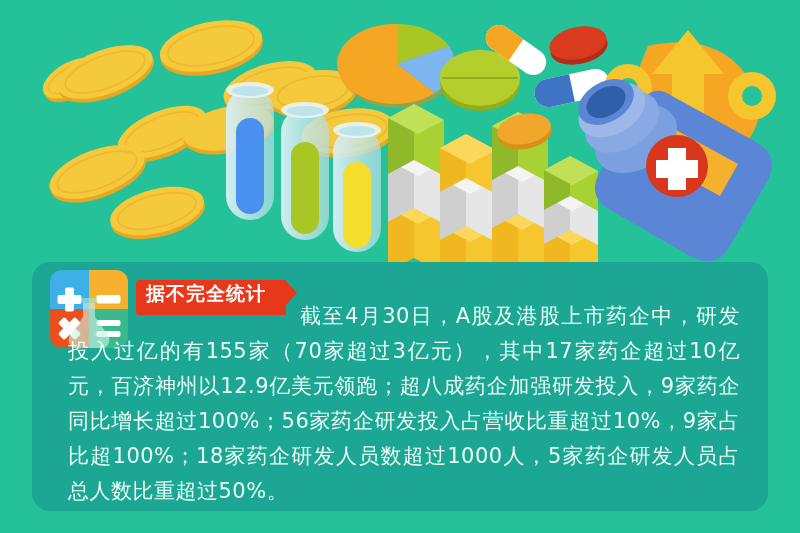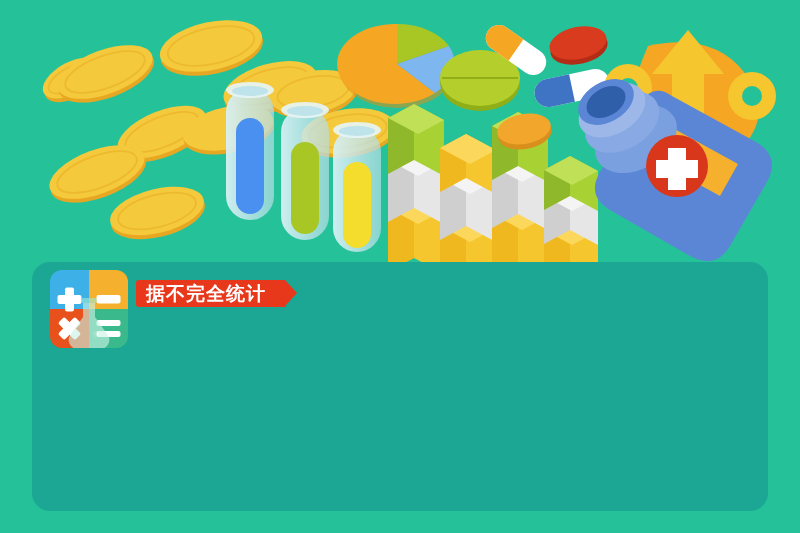--- a/index.html
+++ b/index.html
@@ -28,21 +28,21 @@
     position:absolute;left:18px;top:8px;width:78px;height:78px;
   }
 
   
   #banner{
     position:absolute;left:104px;top:18px;height:27px;
   }
   #banner .banner-shape{
     position:relative;display:inline-block;height:27px;
     background:#e8381b;
-    padding:0 20px 0 10px;
+    padding:0 20px 8px 10px;
     border-radius:3px 0 0 3px;
   }
   #banner .banner-shape:after{
     content:"";position:absolute;right:-11px;top:0;
     width:0;height:0;
     border-top:13.5px solid transparent;
     border-bottom:13.5px solid transparent;
     border-left:12px solid #e8381b;
   }
   #banner .banner-text{
@@ -306,15 +306,16 @@
         </g>
       </svg>
     </div>
 
     <div id="banner">
       <span class="banner-shape">
         <span class="banner-text">据不完全统计</span>
       </span>
     </div>
 
+    <p id="body-text">截至4月30日，A股及港股上市药企中，研发投入过亿的有155家（70家超过3亿元），其中17家药企超过10亿元，百济神州以12.9亿美元领跑；超八成药企加强研发投入，9家药企同比增长超过100%；56家药企研发投入占营收比重超过10%，9家占比超100%；18家药企研发人员数超过1000人，5家药企研发人员占总人数比重超过50%。</p>
 
   </div>
 </div>
 
 </body></html>

